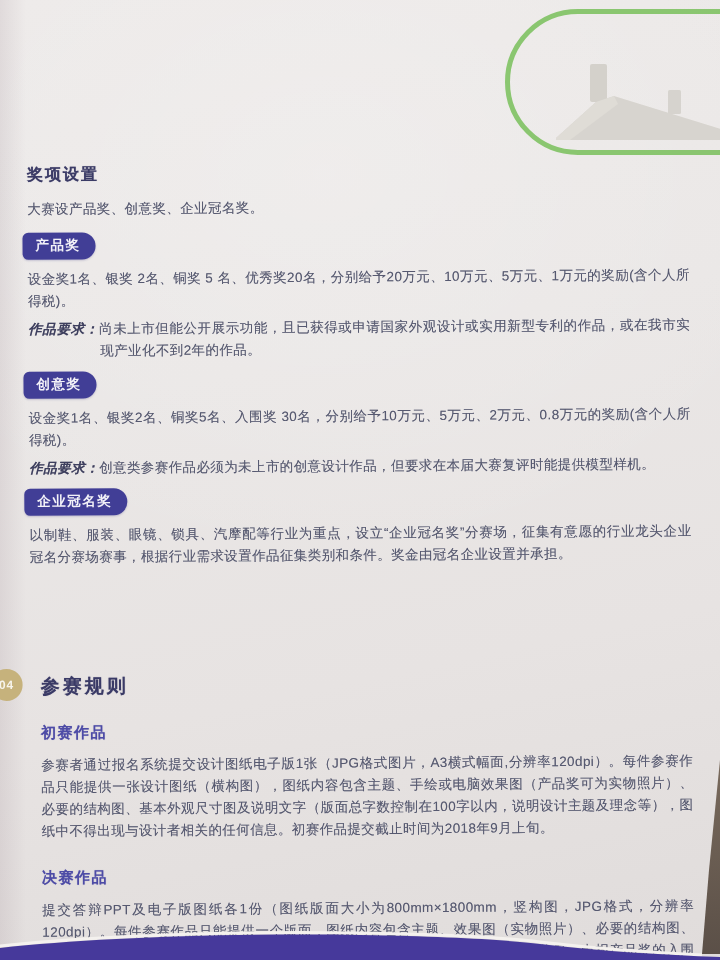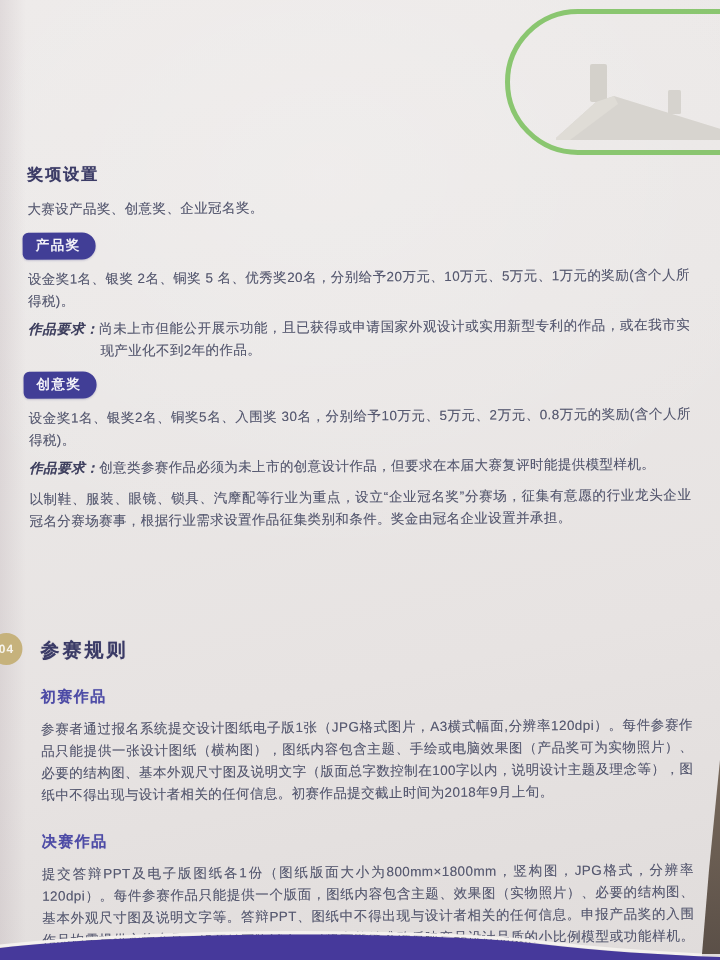--- a/index.html
+++ b/index.html
@@ -88,20 +88,21 @@
       <p class="body-text req"><b>作品要求：</b><span>尚未上市但能公开展示功能，且已获得或申请国家外观设计或实用新型专利的作品，或在我市实现产业化不到2年的作品。</span></p>
     </div>
 
     <div class="award-block">
       <span class="badge">创意奖</span>
       <p class="body-text detail">设金奖1名、银奖2名、铜奖5名、入围奖 30名，分别给予10万元、5万元、2万元、0.8万元的奖励(含个人所得税)。</p>
       <p class="body-text req"><b>作品要求：</b><span>创意类参赛作品必须为未上市的创意设计作品，但要求在本届大赛复评时能提供模型样机。</span></p>
     </div>
 
     <div class="award-block">
+      <span class="badge">企业冠名奖</span>
       <p class="body-text detail">以制鞋、服装、眼镜、锁具、汽摩配等行业为重点，设立“企业冠名奖”分赛场，征集有意愿的行业龙头企业冠名分赛场赛事，根据行业需求设置作品征集类别和条件。奖金由冠名企业设置并承担。</p>
     </div>
   </section>
 
   <section class="rules">
     <div class="rules-header">
       <span class="num-circle">04</span>
       <h1 class="rules-title">参赛规则</h1>
     </div>
 

